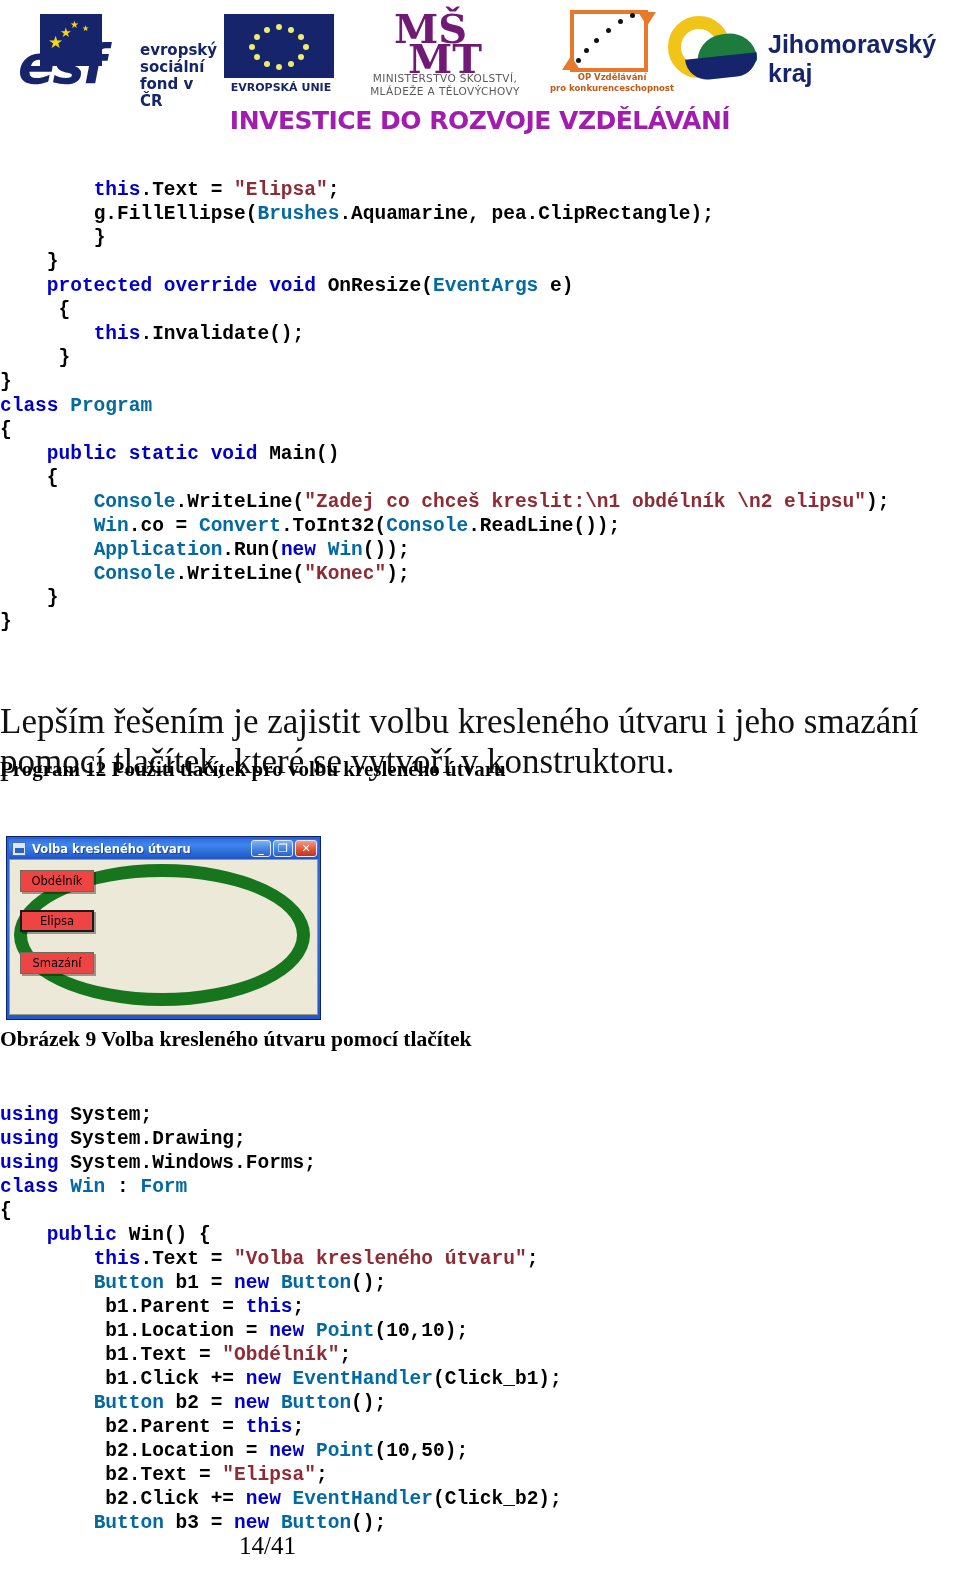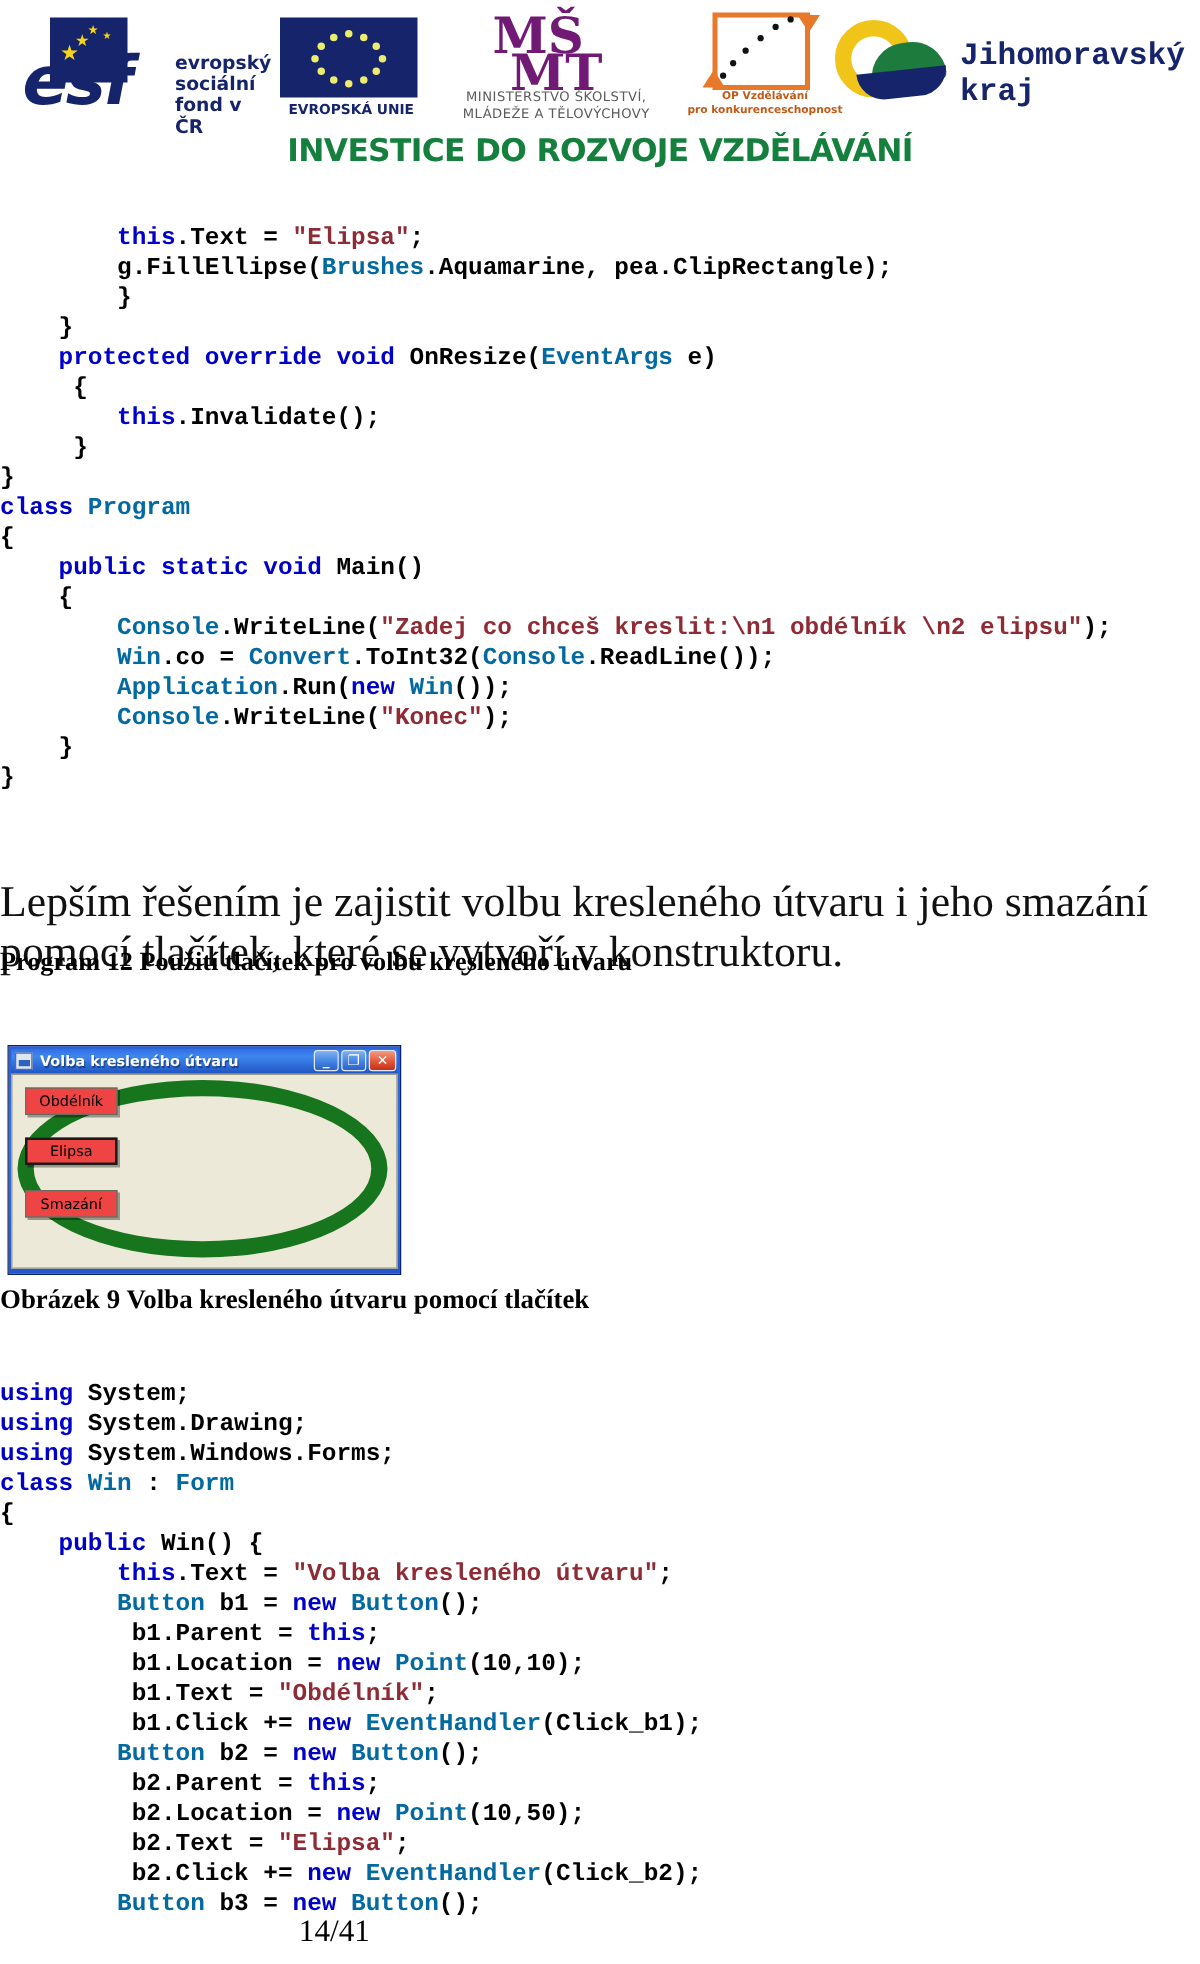--- a/index.html
+++ b/index.html
@@ -132,33 +132,33 @@
   }
   #jmk-blue {
     position: absolute; left: 18px; top: 44px;
     width: 72px; height: 22px;
     background: #16256b;
     border-radius: 0 0 36px 36px;
     transform: rotate(-6deg);
   }
   #jmk-text {
     position: absolute; left: 100px; top: 18px;
-    font-family: Liberation Mono, monospace;
+    font-family: Liberation Sans, sans-serif;
     font-weight: bold; font-size: 25px;
     color: #16256b;
   }
 
   
   #banner-slogan {
     position: absolute; left: 0; top: 106px; width: 960px;
     text-align: center;
     font-family: "DejaVu Sans", sans-serif;
     font-weight: bold; font-size: 25px;
     letter-spacing: -0.5px;
-    color: #15803d;
+    color: #a21caf;
   }
 
   
   .code {
     position: absolute;
     font-family: "Liberation Mono", monospace;
     font-size: 19.5px;
     line-height: 24px;
     white-space: pre-wrap;
     color: #000000;

